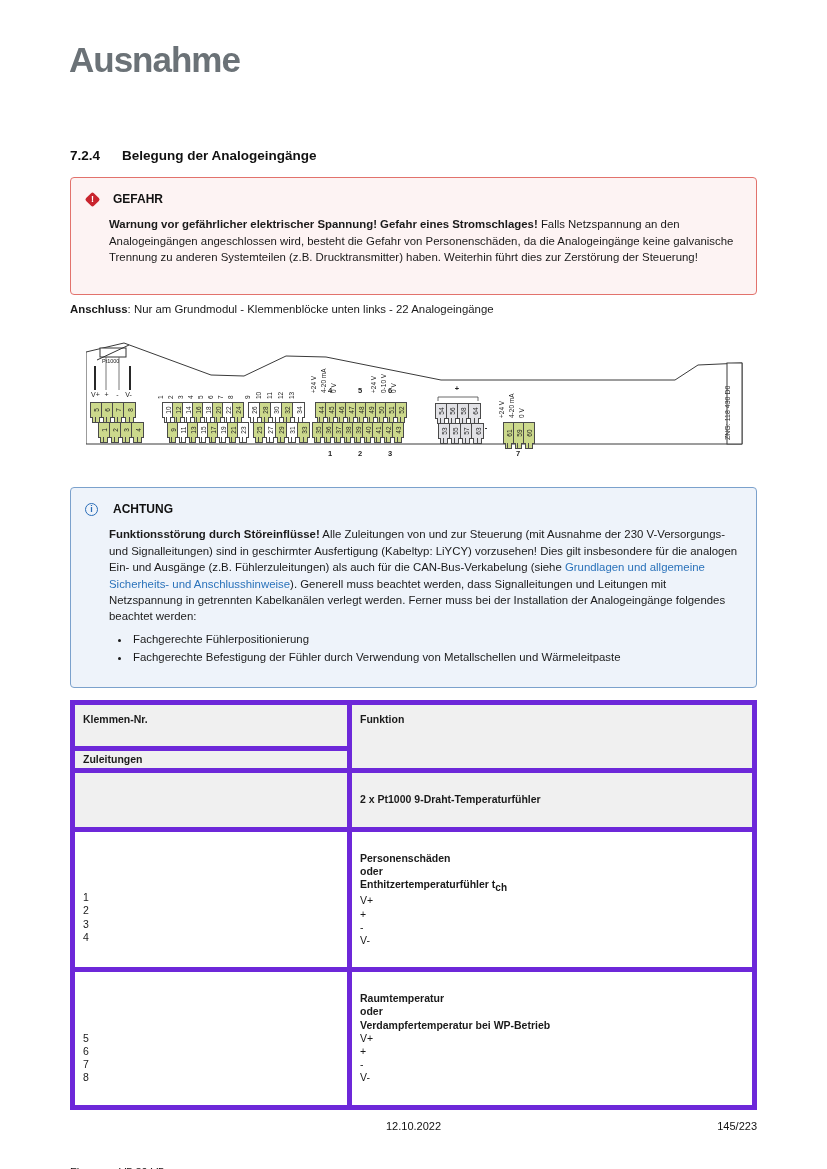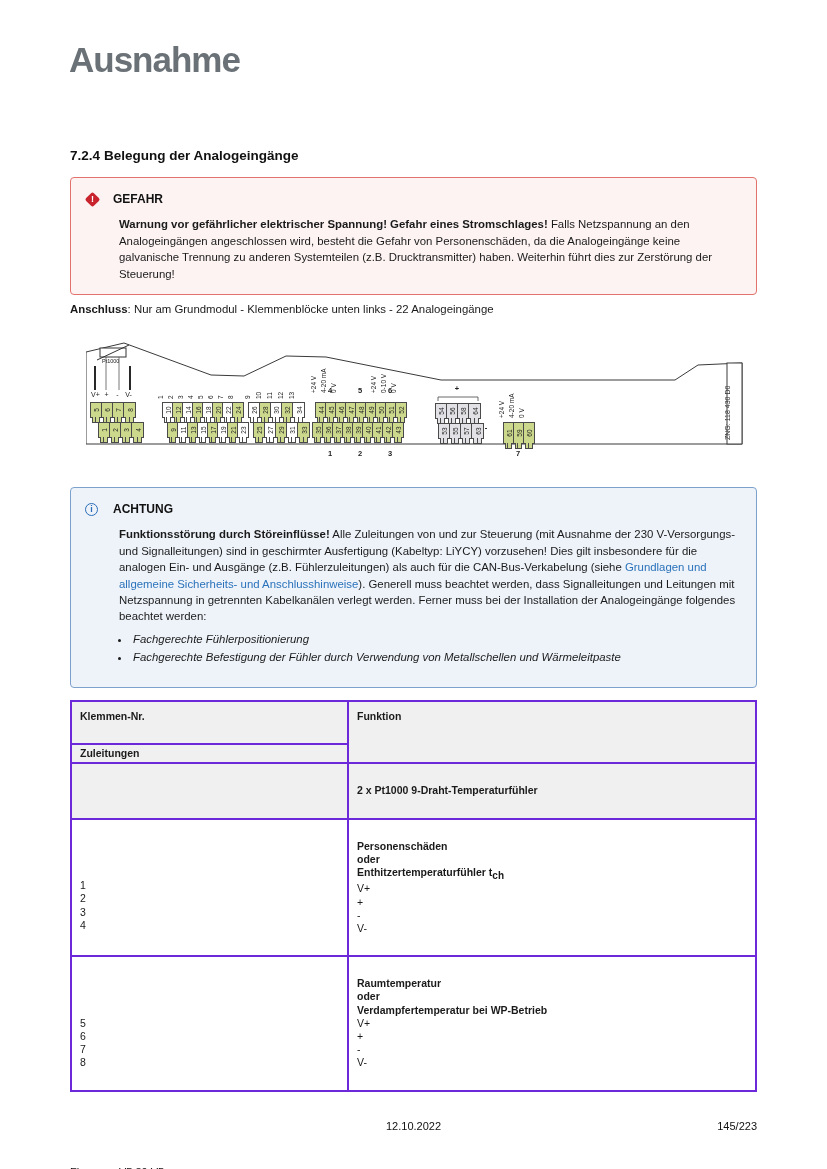--- a/index.html
+++ b/index.html
@@ -4,37 +4,37 @@
 <style>
   html,body{margin:0;padding:0;}
   body{
     width:827px;height:1169px;position:relative;background:#ffffff;
     font-family:"Liberation Sans","DejaVu Sans",sans-serif;color:#1a1a1a;overflow:hidden;
   }
   
   .logo{position:absolute;left:69px;top:40px;font-size:35px;font-weight:bold;
         color:#6b7277;letter-spacing:-1px;}
   .heading{position:absolute;left:70px;top:148px;font-size:13.5px;font-weight:bold;color:#111;}
-  .heading .num{margin-right:4px;}
+  .heading .num{margin-right:22px;}
   
   .alert{position:absolute;left:70px;width:687px;box-sizing:border-box;border-radius:4px;
          padding:13px 16px 13px 14px;font-size:11.4px;line-height:16.4px;}
   .alert .titlerow{display:flex;align-items:center;margin-bottom:9px;}
   .alert .title{font-weight:bold;font-size:12px;margin-left:15px;color:#111;}
-  .alert p{margin:0 0 0 34px;}
+  .alert p{margin:0 0 0 24px;}
   .danger{top:177px;height:118px;background:#fdf3f3;border:1px solid #e2726c;}
   .dicon{width:11px;height:11px;background:#c9242e;transform:rotate(45deg);border-radius:2px;
          display:flex;align-items:center;justify-content:center;margin-left:2px;}
   .dicon span{transform:rotate(-45deg);color:#fff;font-size:9px;font-weight:bold;line-height:1;}
   .notice{top:487px;height:201px;background:#eef3fa;border:1px solid #7ba1cc;}
   .nicon{width:13px;height:13px;border:1.5px solid #2a6db8;border-radius:50%;box-sizing:border-box;
          color:#2a6db8;font-size:9px;font-weight:bold;display:flex;align-items:center;justify-content:center;line-height:1;}
   .alert a{color:#2a72ba;text-decoration:none;}
   .alert ul{margin:6px 0 0 46px;padding:0;}
-  .alert li{margin:0 0 2px 0;padding-left:2px;font-style:italic;}
+  .alert li{margin:0 0 2px 0;padding-left:2px;}
   
   .connection{position:absolute;left:70px;top:303px;font-size:11.4px;}
   
   .diagram{position:absolute;left:86px;top:338px;width:660px;height:132px;}
   .diagram svg{position:absolute;left:0;top:0;}
   .trow{position:absolute;display:flex;height:14px;border:1px solid #4a4a4a;box-sizing:content-box;background:#fff;}
   .trow.tall{height:20px;}
   .tcell{position:relative;box-sizing:border-box;border-right:1px solid #4a4a4a;height:100%;}
   .tcell:last-child{border-right:none;}
   .tcell.g{background:#ccd98c;}
@@ -48,21 +48,21 @@
         justify-content:center;transform:rotate(-90deg);font-size:6.5px;color:#222;}
   .vlabel{position:absolute;transform-origin:0 100%;transform:rotate(-90deg);white-space:nowrap;
           font-size:6.5px;color:#222;line-height:7px;}
   .vlabel.zng{font-size:7px;color:#333;}
   .hlabel{position:absolute;font-size:7px;color:#222;text-align:center;width:12px;margin-left:-6px;line-height:8px;}
   .hlabel.b{font-weight:bold;font-size:7.5px;}
   .sensorlabel{position:absolute;font-size:5.5px;color:#222;}
   
   .ttable{position:absolute;left:70px;top:700px;width:687px;border-collapse:collapse;
           font-size:10.5px;line-height:13.2px;table-layout:fixed;}
-  .ttable th,.ttable td{border:2px solid #6d28d9;vertical-align:top;text-align:left;
+  .ttable th,.ttable td{border:5px solid #6d28d9;vertical-align:top;text-align:left;
           padding:20px 8px;font-weight:normal;box-sizing:border-box;}
   .ttable th{background:#f0f0f0;font-weight:bold;}
   .ttable tr.r1 th{height:34px;padding-top:8px;}
   .ttable tr.r2 th{height:18px;padding-top:2px;padding-bottom:2px;}
   .ttable tr.section td{background:#f0f0f0;font-weight:bold;height:25px;}
   .ttable .ln{min-height:13.2px;}
   .ttable .ln.b{font-weight:bold;}
   .ttable sub{font-size:10px;}
   
   .footer{position:absolute;left:70px;top:1120px;width:687px;font-size:11px;color:#111;}

